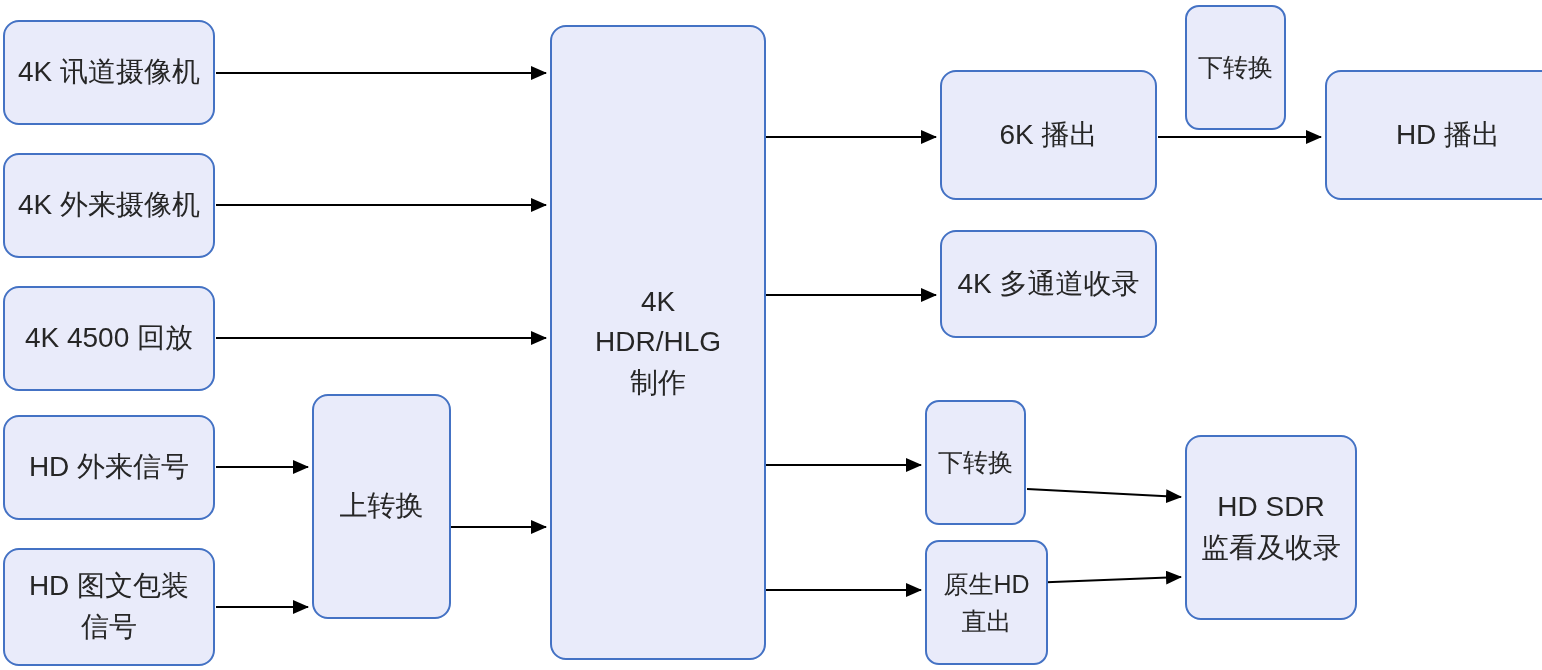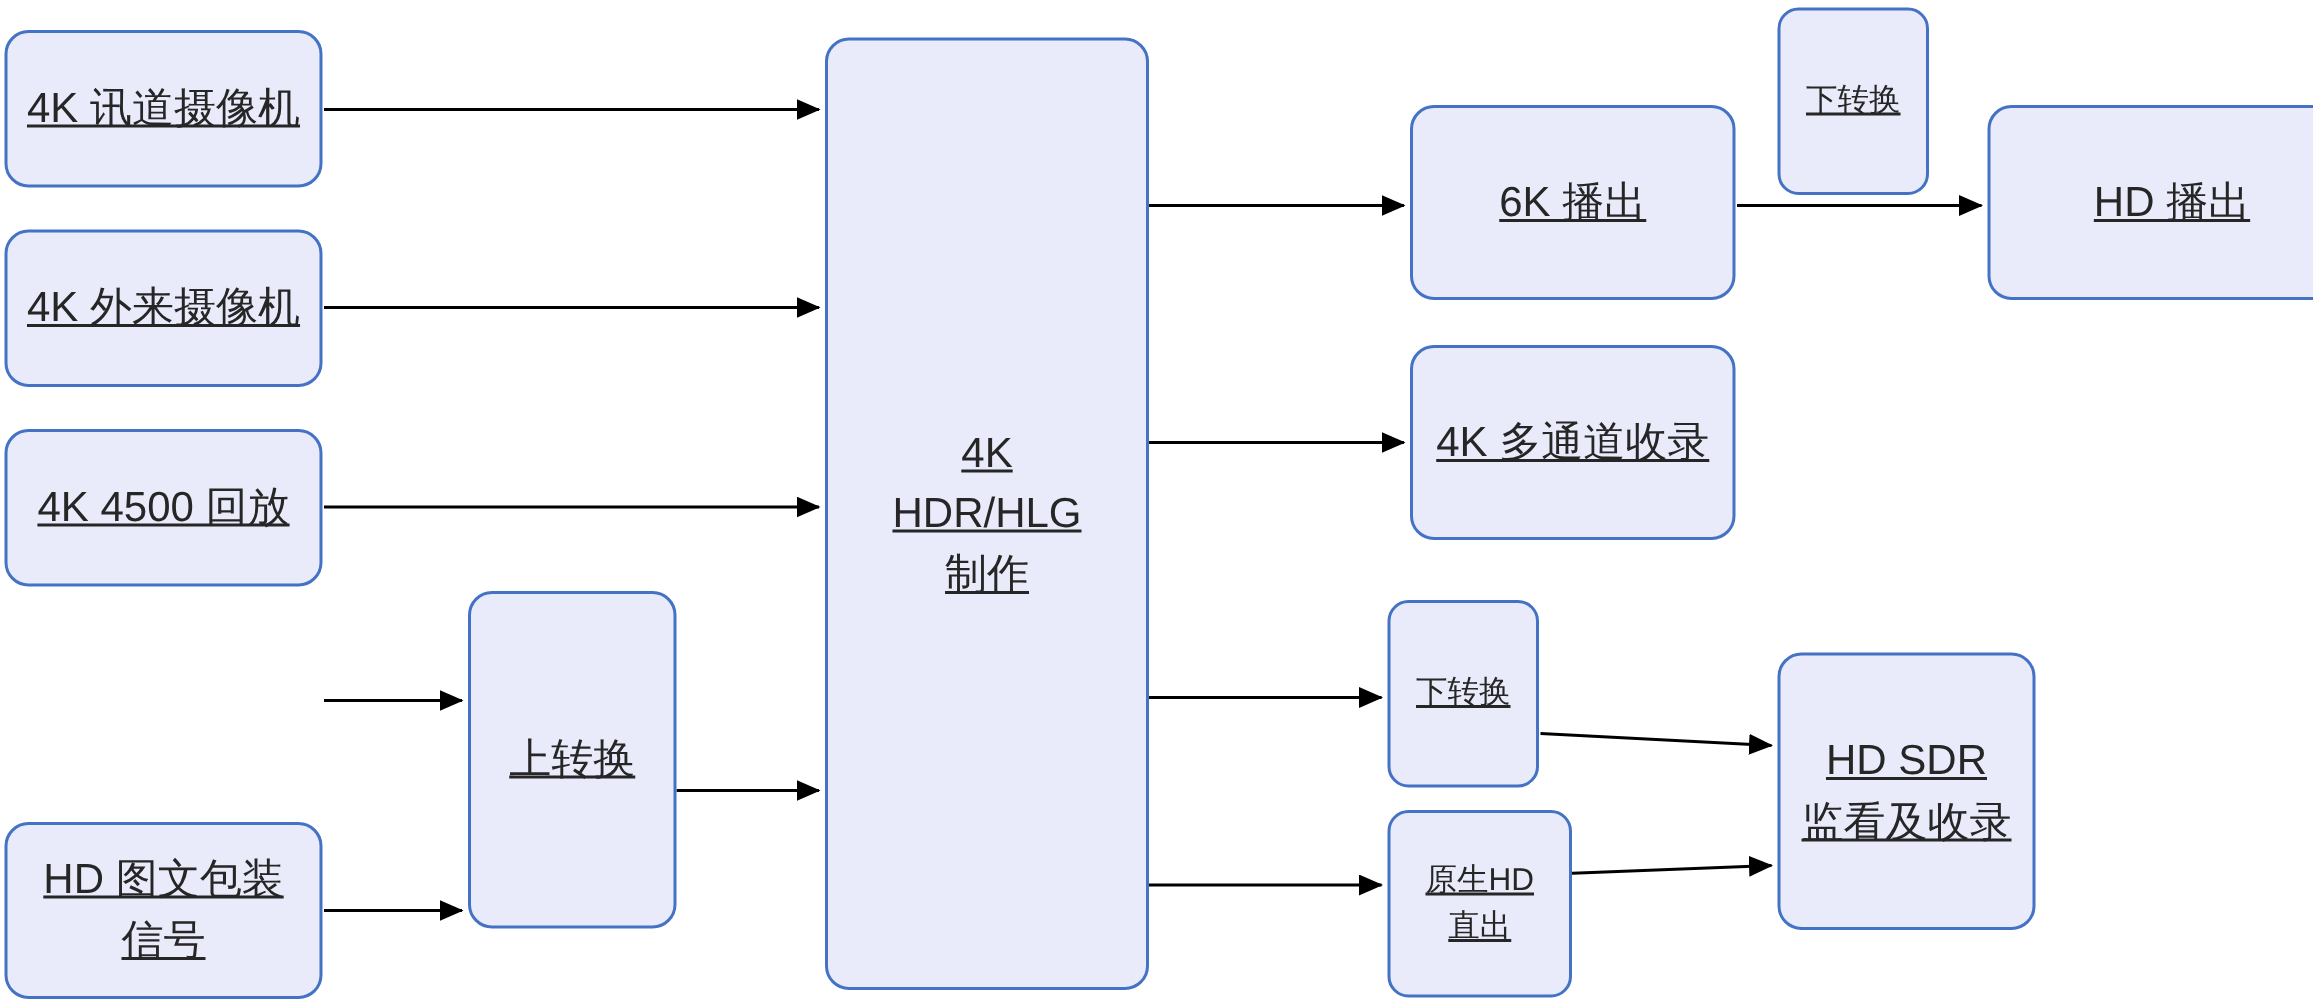--- a/index.html
+++ b/index.html
@@ -36,24 +36,23 @@
     border-radius:16px;
     display:flex;
     flex-direction:column;
     align-items:center;
     justify-content:center;
     text-align:center;
     font-size:28px;
     line-height:1.45;
     color:var(--text);
     padding:4px 8px;
-    text-decoration:underline;
   }
   .node.small{
-    font-size:21px;
+    font-size:25px;
     border-radius:14px;
   }
   .node span{display:block;white-space:nowrap;}
 </style>
 </head>
 <body>
 
 <div class="canvas">
 
   <svg class="connectors" width="1542" height="670" viewBox="0 0 1542 670">
@@ -82,20 +81,23 @@
   </div>
 
   <div class="node" style="left:3px; top:153px; width:212px; height:105px;">
     <span>4K 外来摄像机</span>
   </div>
 
   <div class="node" style="left:3px; top:286px; width:212px; height:105px;">
     <span>4K 4500 回放</span>
   </div>
 
+  <div class="node" style="left:3px; top:415px; width:212px; height:105px;">
+    <span>HD 外来信号</span>
+  </div>
 
   <div class="node" style="left:3px; top:548px; width:212px; height:118px;">
     <span>HD 图文包装</span>
     <span>信号</span>
   </div>
 
   <div class="node" style="left:312px; top:394px; width:139px; height:225px;">
     <span>上转换</span>
   </div>
 
@@ -110,21 +112,21 @@
   </div>
 
   <div class="node small" style="left:1185px; top:5px; width:101px; height:125px;">
     <span>下转换</span>
   </div>
 
   <div class="node" style="left:1325px; top:70px; width:246px; height:130px;text-align:center;">
     <span>HD 播出</span>
   </div>
 
-  <div class="node" style="left:940px; top:230px; width:217px; height:130px;">
+  <div class="node" style="left:940px; top:230px; width:217px; height:108px;">
     <span>4K 多通道收录</span>
   </div>
 
   <div class="node small" style="left:925px; top:400px; width:101px; height:125px;">
     <span>下转换</span>
   </div>
 
   <div class="node small" style="left:925px; top:540px; width:123px; height:125px;">
     <span>原生HD</span>
     <span>直出</span>

